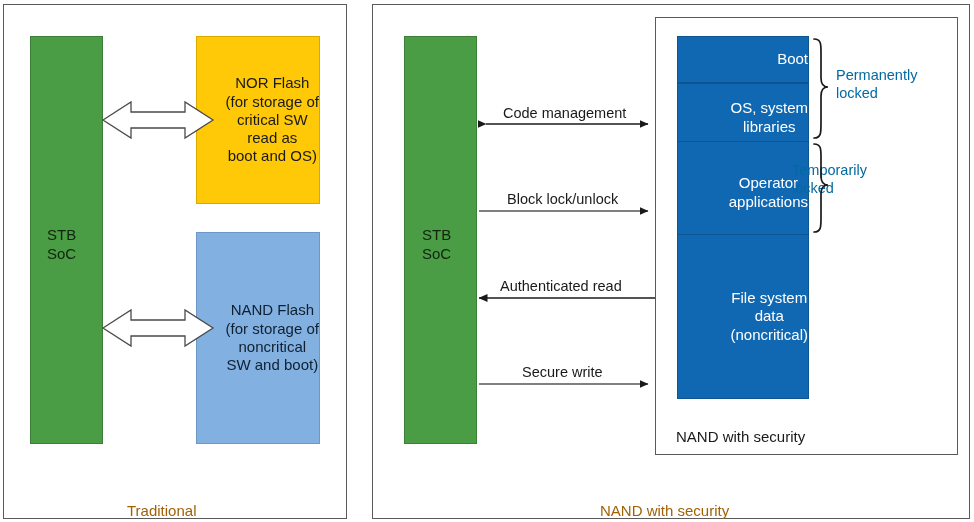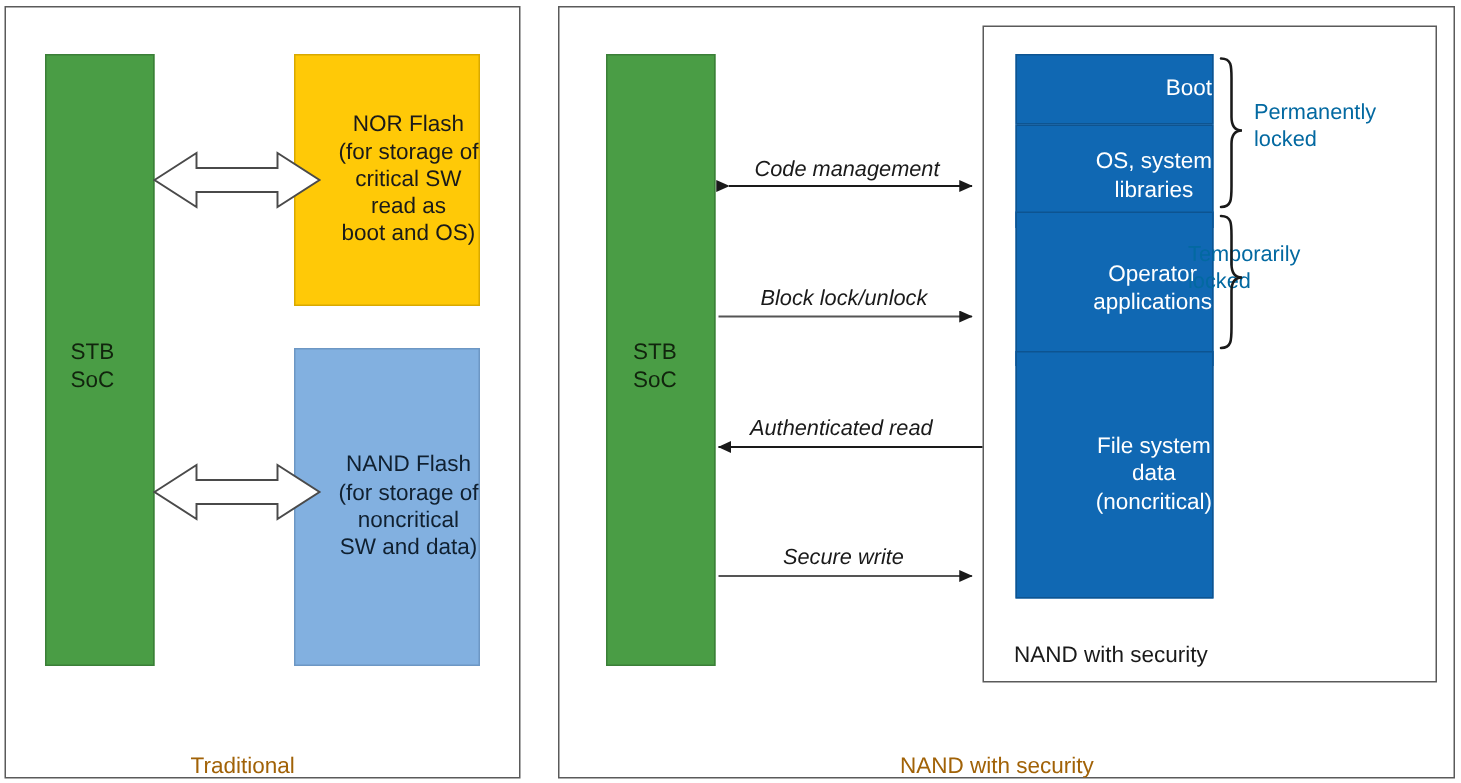--- a/index.html
+++ b/index.html
@@ -91,21 +91,20 @@
     font-size: 15px;
     color: #1a1a1a;
   }
 
   
   .arrow-label {
     position: absolute;
     font-size: 14.5px;
     color: #1a1a1a;
     white-space: nowrap;
-    font-style: italic;
   }
 
   
   .bracket-label {
     position: absolute;
     font-size: 14.5px;
     color: #0369a1;
     line-height: 1.25;
     white-space: pre-line;
   }
@@ -147,21 +146,21 @@
 (for storage of
 critical SW
 read as
 boot and OS)</span>
   </div>
 
   <div class="block blk-lblue" style="left:196px; top:232px; width:124px; height:212px;">
     <span class="lbl">NAND Flash
 (for storage of
 noncritical
-SW and data)</span>
+SW and boot)</span>
   </div>
 
   <div class="panel-caption" id="caption-left">Traditional</div>
 
   <div class="panel" id="panel-right">
   </div>
 
   <div class="block blk-green" style="left:404px; top:36px; width:73px; height:408px;">
   </div>
   <div class="soc-label" style="left:422px; top:226px;">STB

